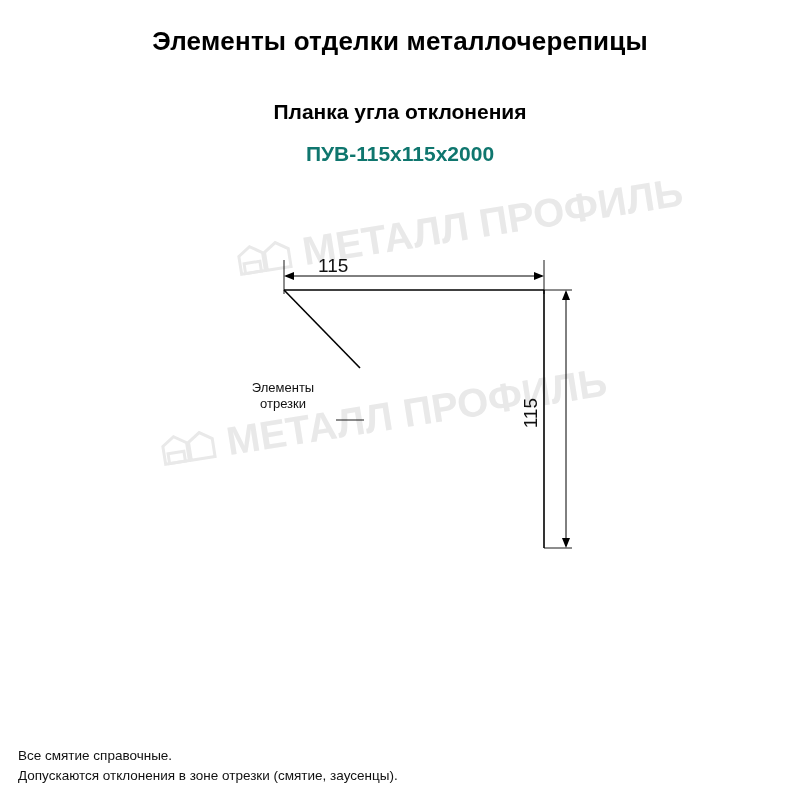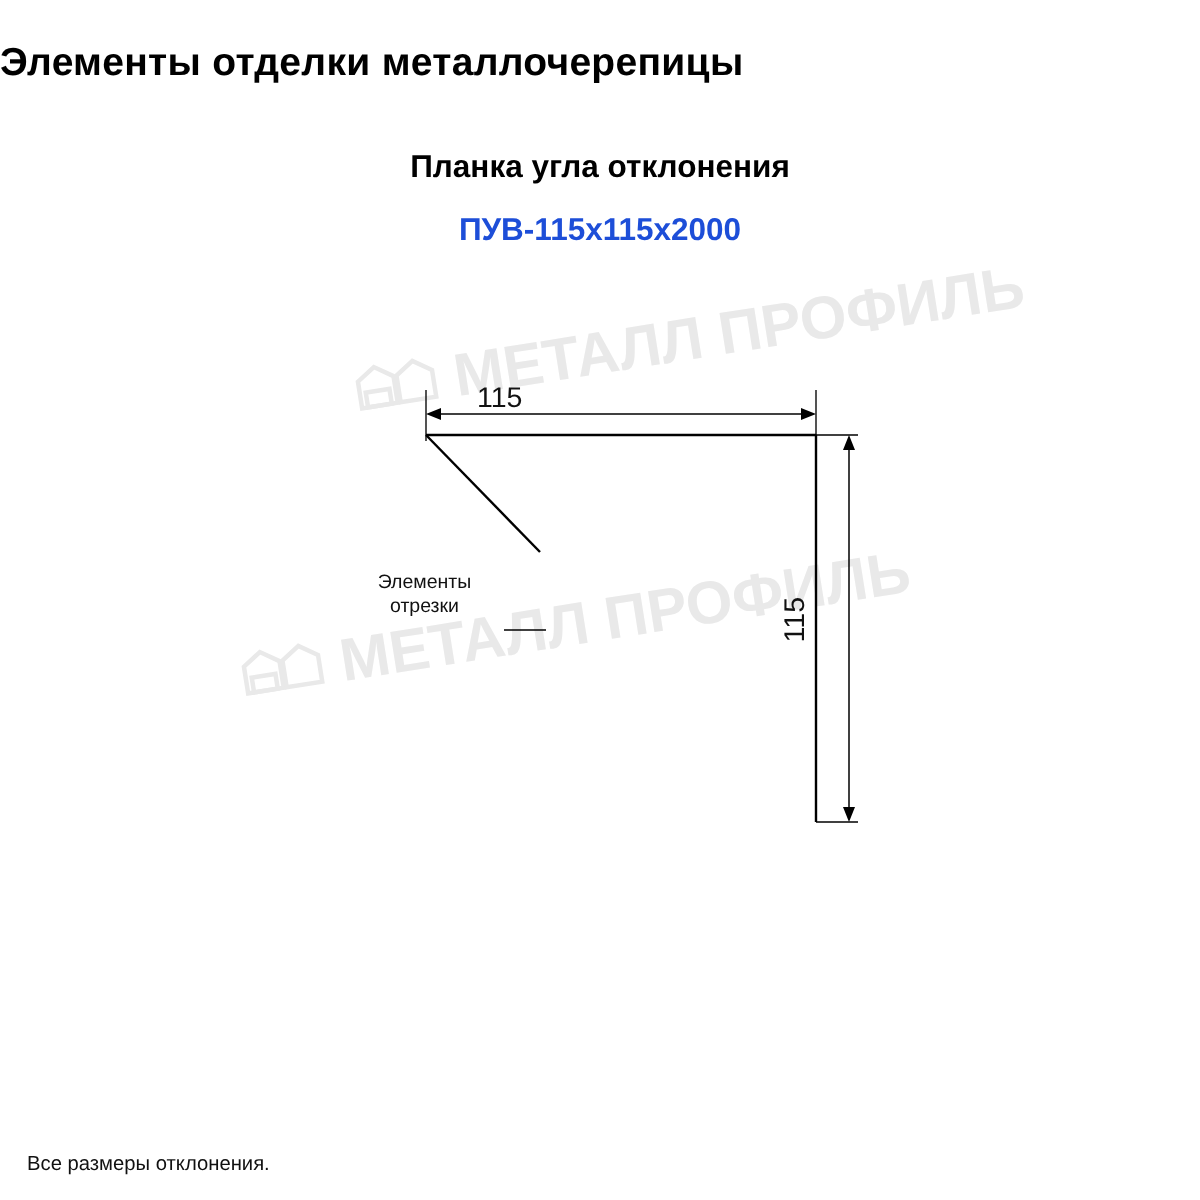--- a/index.html
+++ b/index.html
@@ -19,20 +19,21 @@
   .page {
     position: absolute;
     inset: 0;
   }
 
   .title-main {
     position: absolute;
     top: 26px;
     left: 0;
     width: 800px;
+    text-align: center;
     font-size: 26px;
     font-weight: bold;
     letter-spacing: 0.2px;
     color: #000000;
   }
 
   .title-sub {
     position: absolute;
     top: 100px;
     left: 0;
@@ -44,21 +45,21 @@
   }
 
   .title-code {
     position: absolute;
     top: 142px;
     left: 0;
     width: 800px;
     text-align: center;
     font-size: 21px;
     font-weight: bold;
-    color: #1d4ed8;
+    color: #0f766e;
   }
 
   .drawing {
     position: absolute;
     top: 230px;
     left: 120px;
     width: 620px;
     height: 360px;
   }
 
@@ -190,16 +191,17 @@
     <div class="dim-115-top" style="left: 198px; top: 25px;">115</div>
     <div class="dim-115-right" style="left: 400px; top: 168px;">115</div>
 
     <div class="label-face" style="left: 108px; top: 150px;">
       <div>Элементы</div>
       <div>отрезки</div>
     </div>
   </div>
 
   <div class="footnotes">
-    <div>Все размеры отклонения.</div>
+    <div>Все смятие справочные.</div>
+    <div>Допускаются отклонения в зоне отрезки (смятие, заусенцы).</div>
   </div>
 
 </div>
 
 </body></html>

